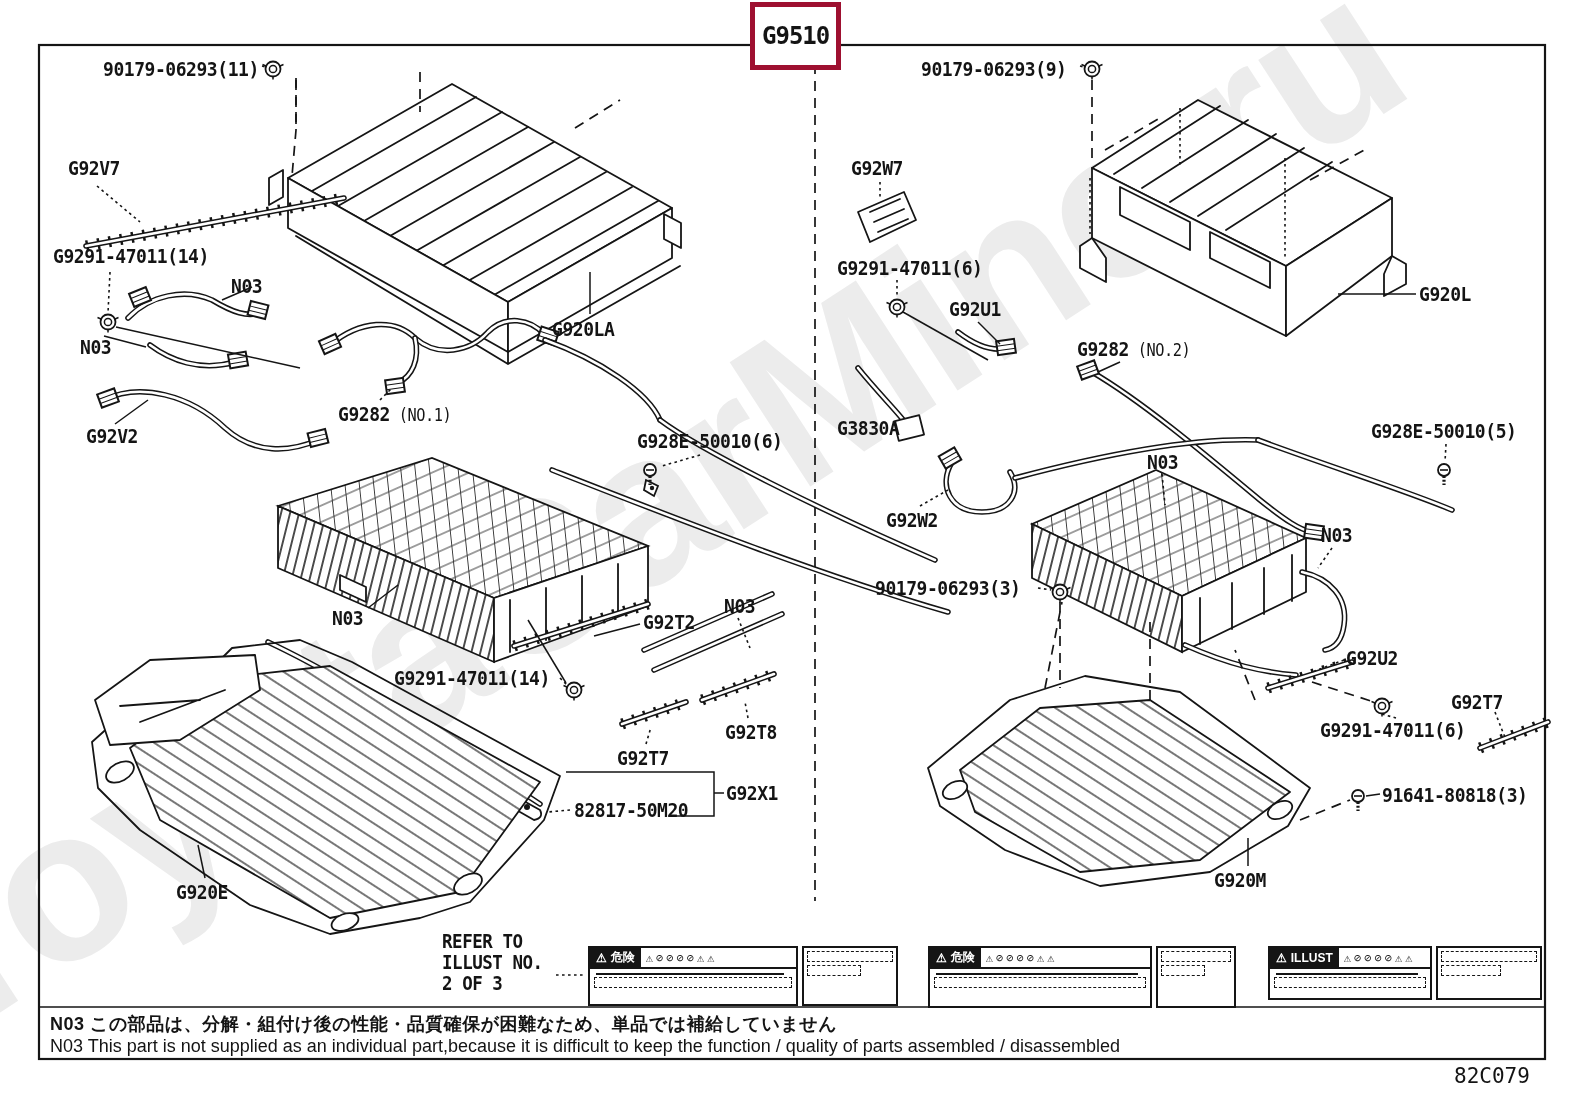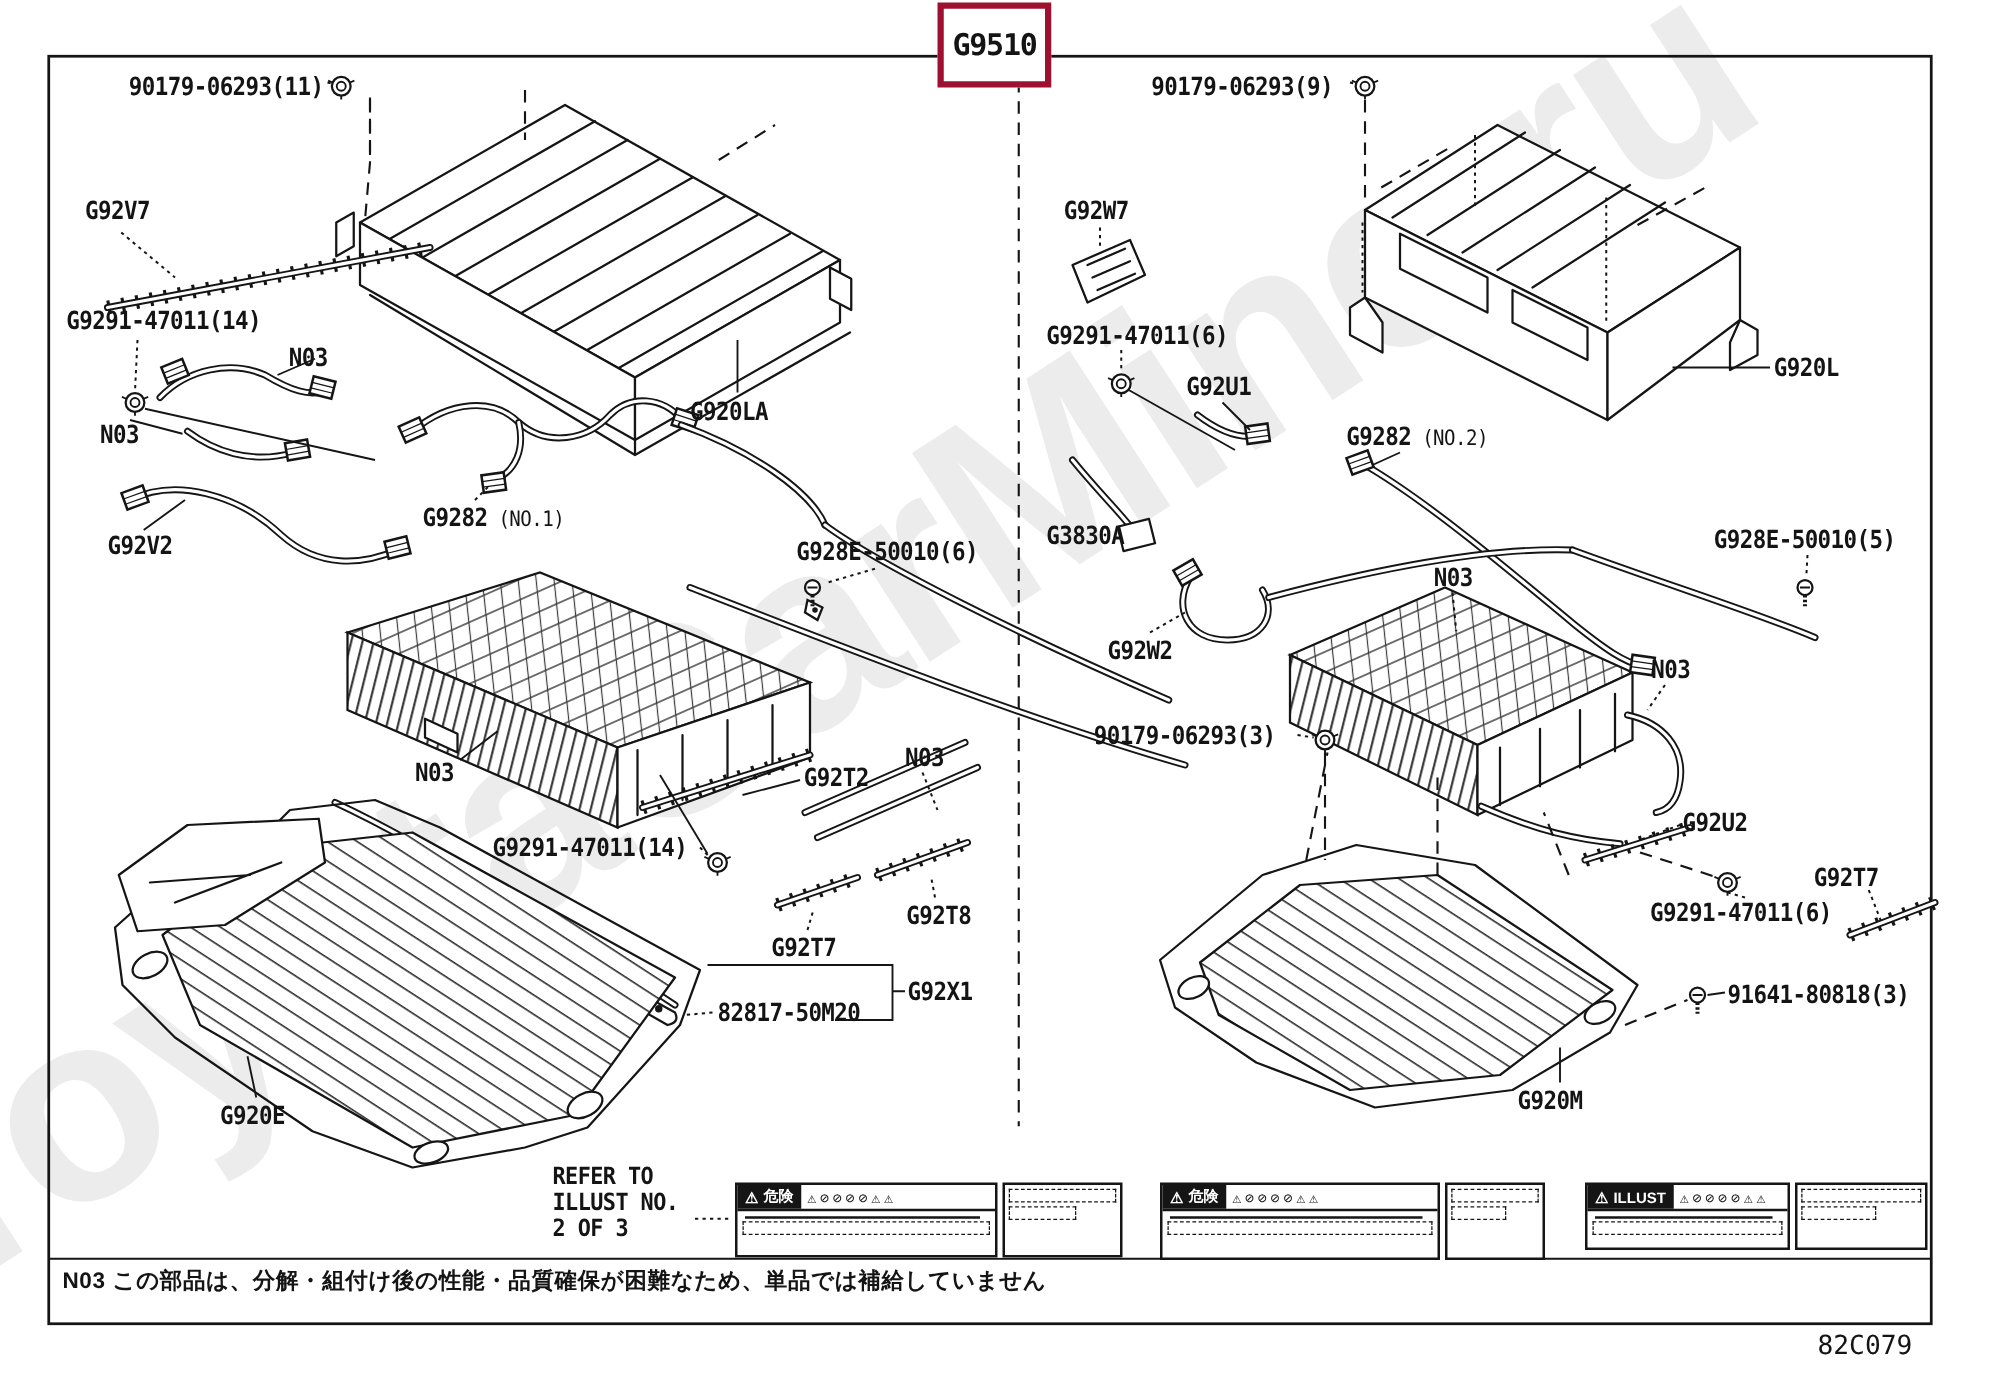--- a/index.html
+++ b/index.html
@@ -424,15 +424,16 @@
           </div>
         </div>
         <div class="wl-side">
           <div class="wl-dash"></div>
           <div class="wl-dash short"></div>
         </div>
       </div>
     </div>
 
 <div class="note-jp">N03 この部品は、分解・組付け後の性能・品質確保が困難なため、単品では補給していません</div>
+<div class="note-en">N03 This part is not supplied as an individual part,because it is difficult to keep the function / quality of parts assembled / disassembled</div>
 <div class="footer-code">82C079</div>
 
 </div>
 
 </body></html>

